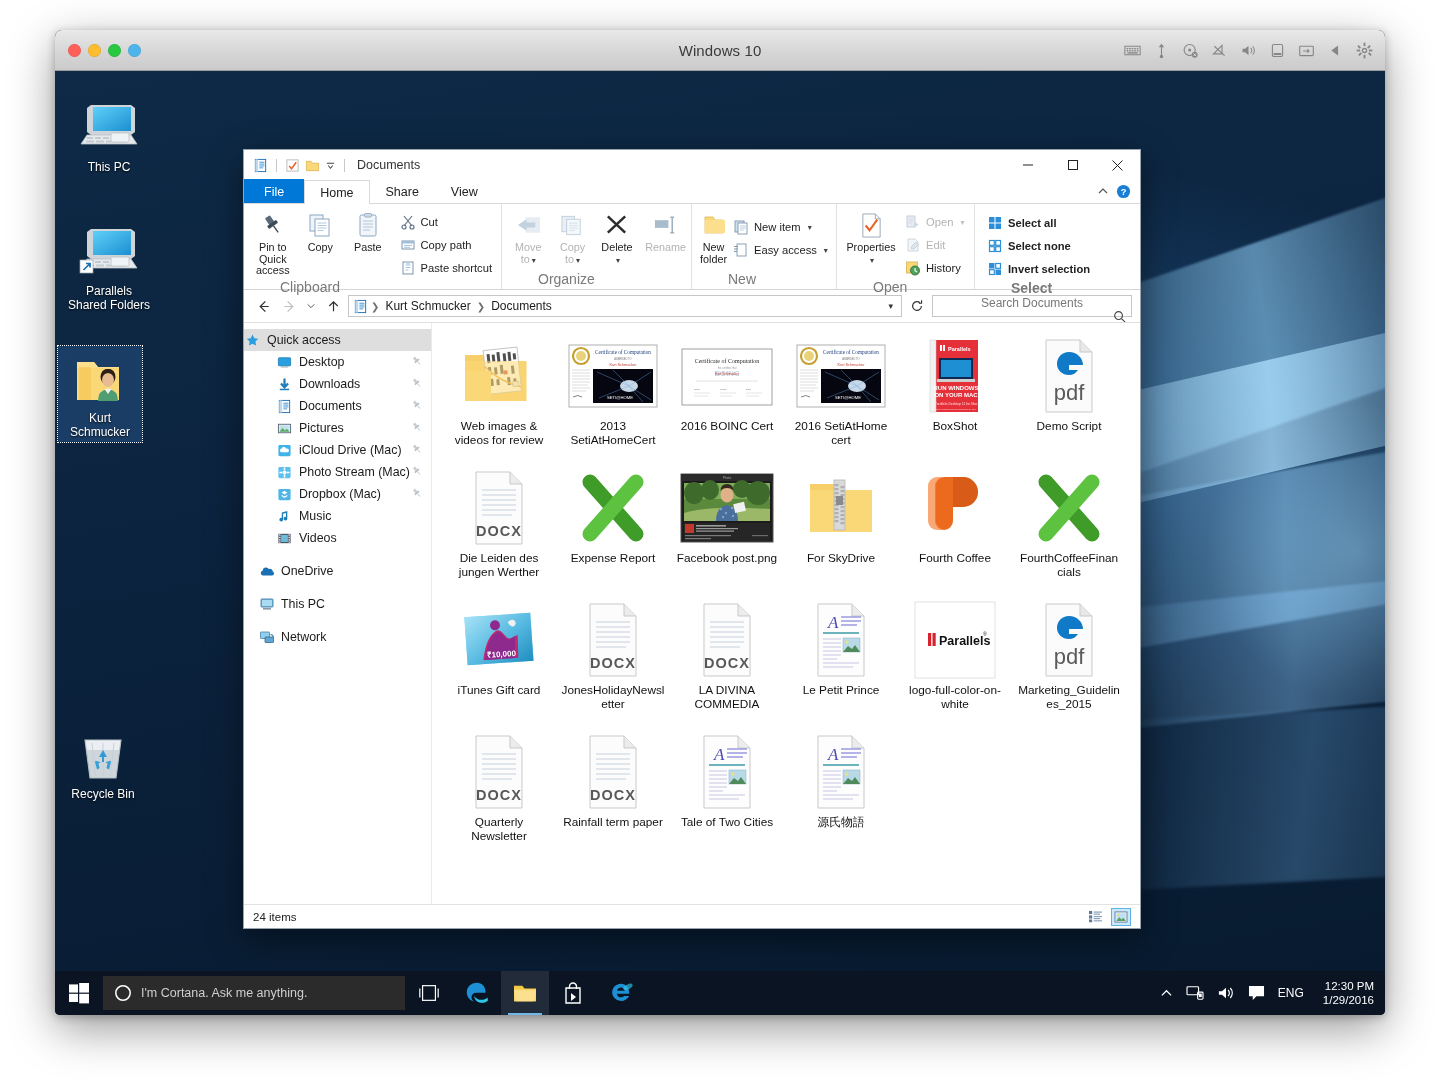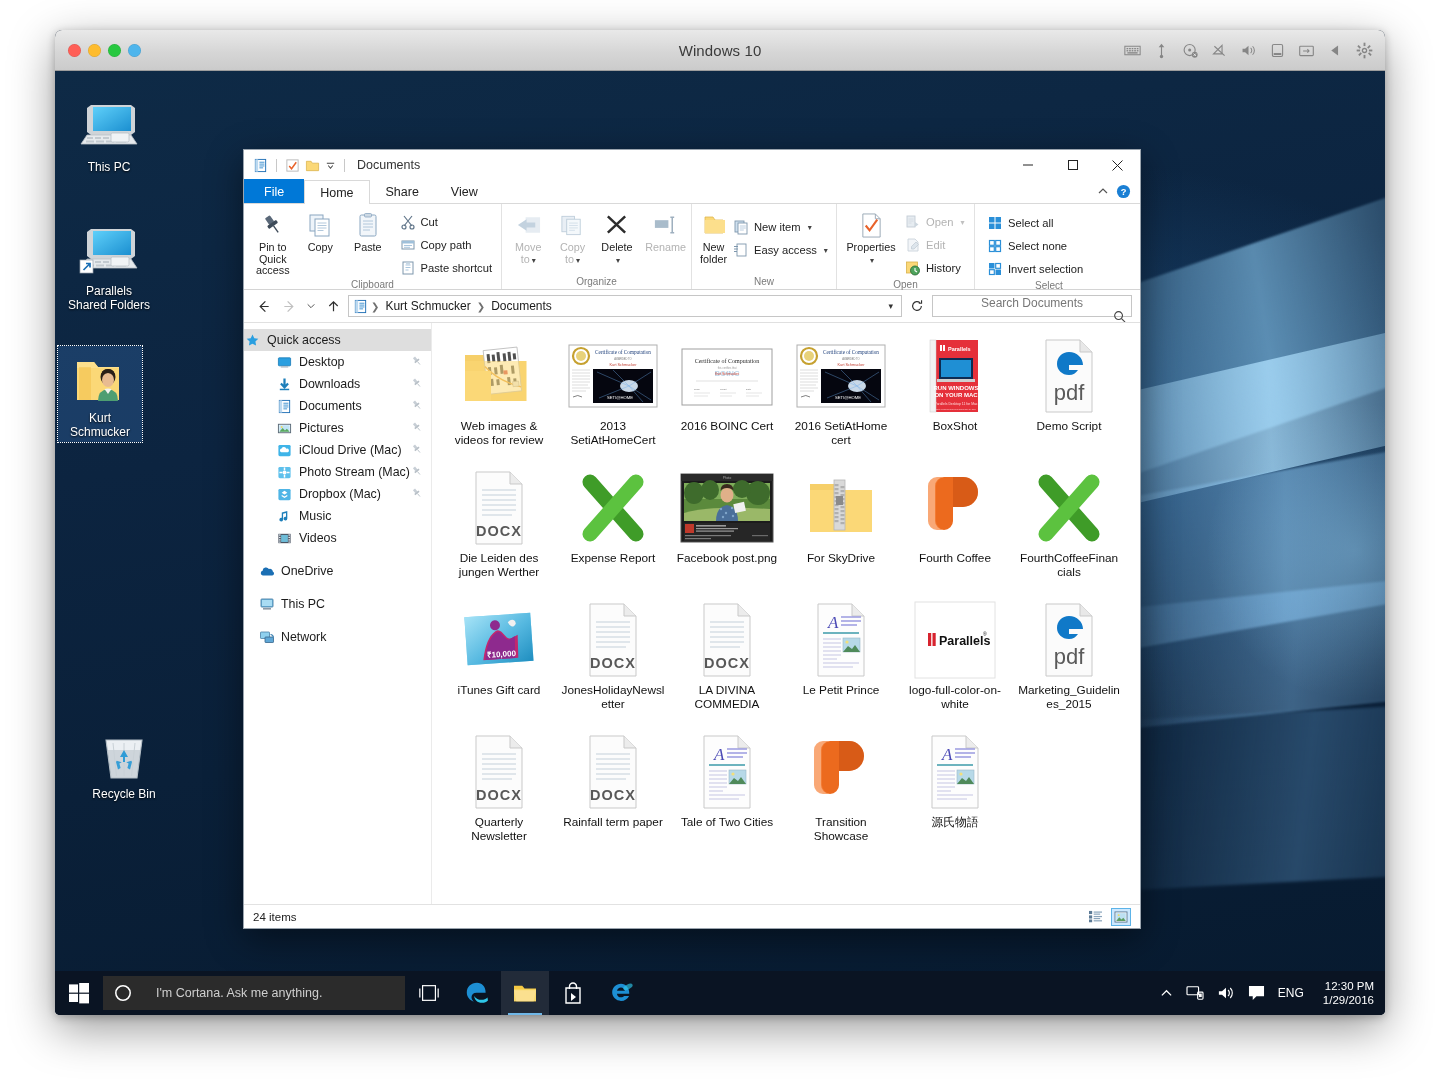--- a/index.html
+++ b/index.html
@@ -91,21 +91,21 @@
          border:1px solid transparent; border-bottom:none; background:transparent; }
   .tab.file { background:#0078d7; color:#fff; padding:0 19px; }
   .tab.active { background:#fff; border-color:#d9d9d9; position:relative; top:1px; }
   #tabs-right { margin-left:auto; display:flex; align-items:center; gap:7px; padding-right:9px; height:24px; }
 
   #ex-ribbon { height:86px; background:#fff; border-bottom:1px solid #d4d4d4;
                display:flex; position:relative; }
   .rgroup { display:flex; flex-direction:column; justify-content:space-between;
             border-right:1px solid #e2e2e2; padding:4px 0 0 0; position:relative; }
   .rgroup:last-child{border-right:none;}
-  .rgtitle { text-align:center; font-size:10px; color:#7a7a7a; padding-bottom:2px; }
+  .rgtitle { font-size:14px; color:#7a7a7a; padding-bottom:2px;padding-left:36px; }
   .rrow { display:flex; align-items:flex-start; padding:0 5px; flex:1; }
   .bigbtn { width:52px; display:flex; flex-direction:column; align-items:center; padding-top:2px; }
   .bigbtn .bi { height:30px; display:flex; align-items:center; justify-content:center; }
   .bigbtn .bt { font-size:10.8px; color:#222; text-align:center; line-height:11.5px; margin-top:2px; }
   .bigbtn.dim .bt { color:#b3b3b3; }
   .smallcol { display:flex; flex-direction:column; justify-content:flex-start; gap:1px; padding-top:3px; }
   .smallbtn { display:flex; align-items:center; gap:5px; height:22px; padding:0 4px; font-size:11.2px; color:#222; white-space:nowrap; }
   .smallbtn.dim { color:#b3b3b3; }
   .ico { width:16px; height:16px; display:inline-block; flex:none; }
   .caret { font-size:8px; color:#444; margin-left:2px; }
@@ -143,21 +143,21 @@
   #ex-status { height:24px; background:#fff; border-top:1px solid #e2e2e2; display:flex; align-items:center;
                padding:0 9px; font-size:11.5px; color:#222; }
   #status-views { margin-left:auto; display:flex; align-items:center; gap:6px; }
   .vbtn { width:20px; height:18px; display:flex; align-items:center; justify-content:center; }
   .vbtn.on { background:#cce8ff; border:1px solid #5cb3e8; }
 
   
   #taskbar { position:absolute; left:0; bottom:0; width:1330px; height:44px;
              background:#0a1423; display:flex; align-items:center; }
   #startbtn { width:48px; height:44px; display:flex; align-items:center; justify-content:center; }
-  #cortana { width:302px; height:34px; background:#2b2b2b; display:flex; align-items:center; gap:24px;
+  #cortana { width:302px; height:34px; background:#2b2b2b; display:flex; align-items:center; gap:9px;
              padding-left:11px; font-size:12.5px; color:#cfcfcf; }
   .tbapp { width:48px; height:44px; display:flex; align-items:center; justify-content:center; position:relative; }
   .tbapp.active::after { content:""; position:absolute; bottom:0; left:7px; right:7px; height:2px; background:#6fb7e8; }
   .tbapp.active { background:rgba(255,255,255,.10); }
   #tray { margin-left:auto; display:flex; align-items:center; gap:13px; padding-right:11px; color:#fff; }
   #clock { text-align:right; font-size:11.5px; line-height:14px; color:#fff; padding-left:6px; }
 </style>
 </head>
 <body>
 
@@ -325,21 +325,21 @@
               <path d="M33.5 35 l3.5 5 l3.5-5 q-3.5-1-7 0z" fill="#f2f2f2"></path>
             </g>
           </svg>
         </div>
         <div class="lbl">
           <div>Kurt</div>
           <div>Schmucker</div>
         </div>
       </div>
 
-      <div class="dicon" style="left:21px; top:655px;">
+      <div class="dicon" style="left:0; top:655px;">
         <div class="dgfx">
           <svg width="56" height="54" viewBox="0 0 56 54">
             <path d="M10 10 h36 l-5 38 H15 z" fill="#dfe5e9" opacity=".92"></path>
             <path d="M10 10 h36 l-1.4 10 H11.4 z" fill="#eef2f5" opacity=".9"></path>
             <path d="M10 10 h36 l-5 38 H15 z" fill="none" stroke="#b4bec6" stroke-width="1.1"></path>
             <path d="M17 13 l3.5 33 M28 13 v33 M39 13 l-3.5 33" stroke="#c8d0d6" stroke-width="1"></path>
             <g fill="#2e9bd6">
               <path d="M28 20 l4 7 h-3 v5 h-2 v-5 h-3z"></path>
               <path d="M36 32 l-2 7.5 -2.6-1.5 1.2-4.4 -2.3-1.3 5-1.5z" opacity=".95"></path>
               <path d="M20 32 l2 7.5 2.6-1.5 -1.2-4.4 2.3-1.3 -5-1.5z" opacity=".95"></path>
@@ -616,21 +616,21 @@
                       <circle cx="10" cy="10.5" r="4.5" fill="#4fa45c" stroke="#2f6e3b" stroke-width=".9"></circle>
                       <path d="M10 8v2.8l2 1.2" stroke="#fff" stroke-width="1.1" fill="none"></path>
                     </svg>
                   <span>History</span>
                 </div>
               </div>
             </div>
             <div class="rgtitle">Open</div>
           </div>
 
-          <div class="rgroup" style="width:148px;">
+          <div class="rgroup" style="width:148px;font-weight:bold;">
             <div class="rrow" style="padding-left:8px;">
               <div class="smallcol" style="padding-top:4px;">
                 <div class="smallbtn">
                   <svg class="ico" viewBox="0 0 16 16">
                       <rect x="2" y="2" width="5.5" height="5.5" fill="#2a8fd8"></rect>
                       <rect x="8.5" y="2" width="5.5" height="5.5" fill="#2a8fd8"></rect>
                       <rect x="2" y="8.5" width="5.5" height="5.5" fill="#2a8fd8"></rect>
                       <rect x="8.5" y="8.5" width="5.5" height="5.5" fill="#2a8fd8"></rect>
                     </svg>
                   <span>Select all</span>
@@ -1325,30 +1325,20 @@
                         <path d="M13 37h18M13 41h18M13 45h18M13 49h18M13 53h18M13 57h14M13 61h36M13 65h30"></path>
                       </g>
                     <rect x="33" y="36" width="17" height="14" fill="#b7d9e8" stroke="#9ab9c8" stroke-width=".6"></rect>
                     <path d="M33 50l5-6 4 3 3-4 5 7z" fill="#4f8a5a"></path>
                     <circle cx="37" cy="40" r="1.6" fill="#f3df7a"></circle>
                   </svg>
                 </div>
                 <div class="fname">Tale of Two Cities</div>
               </div>
 
-              <div class="fitem">
-                <div class="fthumb">
-                  <svg width="72" height="74" viewBox="0 0 72 74">
-                    <path d="M18 6 h26 a15 15 0 0 1 0 30 h-10 v14 a9 9 0 0 1 -18 0 V15 a9 9 0 0 1 9 -9 z" fill="#ec6a1e"></path>
-                    <path d="M44 6 a15 15 0 0 1 0 30 h-10 v-30 z" fill="#c94f12" opacity=".55"></path>
-                    <path d="M18 6 h8 a9 9 0 0 0 -9 9 v35 a9 9 0 0 0 9 9 h-8 a9 9 0 0 1 -9 -9 V15 a9 9 0 0 1 9 -9z" fill="#f7833c" opacity=".7"></path>
-                  </svg>
-                </div>
-                <div class="fname">Transition Showcase</div>
-              </div>
 
               <div class="fitem">
                 <div class="fthumb">
                   <svg width="62" height="76" viewBox="0 0 62 76">
                       <path d="M8 2h34l12 12v60H8z" fill="#fdfdfd" stroke="#c9c9c9" stroke-width="1"></path>
                       <path d="M42 2v12h12" fill="#ececec" stroke="#c9c9c9" stroke-width="1"></path>
                     <text x="18" y="26" font-size="17" fill="#4a49b5" font-family="Liberation Serif, serif" font-style="italic">A</text>
                     <g stroke="#9b9be0" stroke-width="1.3">
                         <path d="M31 15h20M31 19h20M31 23h16"></path>
                       </g>

